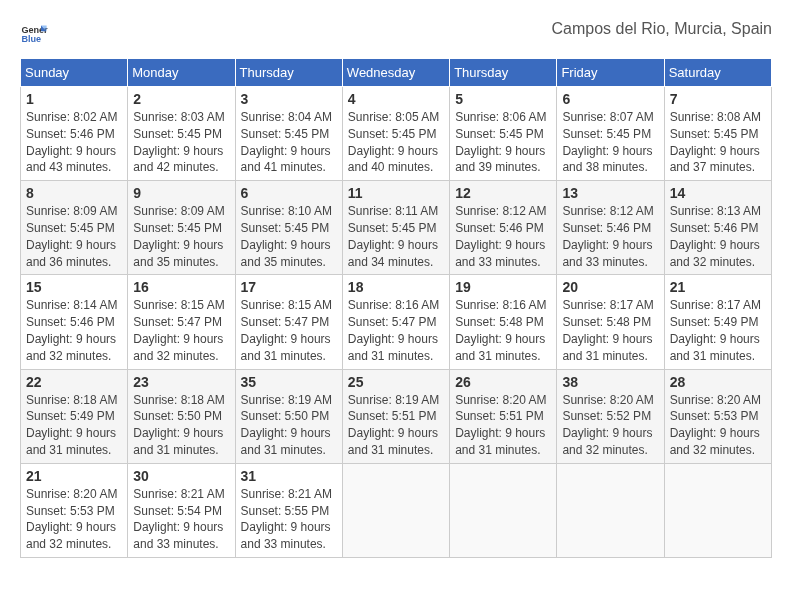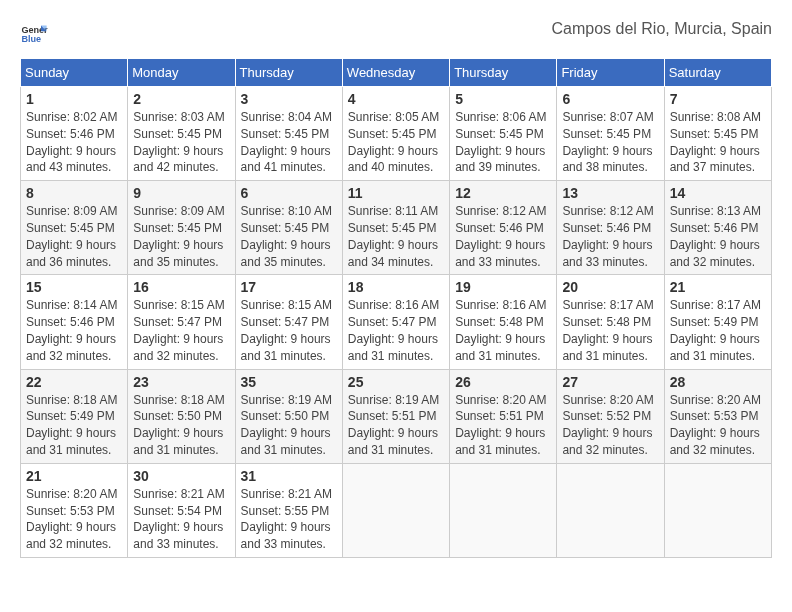--- a/index.html
+++ b/index.html
@@ -135,21 +135,21 @@
         <td><span class="day-number">19</span><span class="day-info">Sunrise: 8:16 AM<br>Sunset: 5:48 PM<br>Daylight: 9 hours<br>and 31 minutes.</span></td>
         <td><span class="day-number">20</span><span class="day-info">Sunrise: 8:17 AM<br>Sunset: 5:48 PM<br>Daylight: 9 hours<br>and 31 minutes.</span></td>
         <td><span class="day-number">21</span><span class="day-info">Sunrise: 8:17 AM<br>Sunset: 5:49 PM<br>Daylight: 9 hours<br>and 31 minutes.</span></td>
       </tr>
       <tr>
         <td><span class="day-number">22</span><span class="day-info">Sunrise: 8:18 AM<br>Sunset: 5:49 PM<br>Daylight: 9 hours<br>and 31 minutes.</span></td>
         <td><span class="day-number">23</span><span class="day-info">Sunrise: 8:18 AM<br>Sunset: 5:50 PM<br>Daylight: 9 hours<br>and 31 minutes.</span></td>
         <td><span class="day-number">35</span><span class="day-info">Sunrise: 8:19 AM<br>Sunset: 5:50 PM<br>Daylight: 9 hours<br>and 31 minutes.</span></td>
         <td><span class="day-number">25</span><span class="day-info">Sunrise: 8:19 AM<br>Sunset: 5:51 PM<br>Daylight: 9 hours<br>and 31 minutes.</span></td>
         <td><span class="day-number">26</span><span class="day-info">Sunrise: 8:20 AM<br>Sunset: 5:51 PM<br>Daylight: 9 hours<br>and 31 minutes.</span></td>
-        <td><span class="day-number">27</span><span class="day-info">Sunrise: 8:20 AM<br>Sunset: 5:52 PM<br>Daylight: 9 hours<br>and 32 minutes.</span></td>
+        <td><span class="day-number">38</span><span class="day-info">Sunrise: 8:20 AM<br>Sunset: 5:52 PM<br>Daylight: 9 hours<br>and 32 minutes.</span></td>
         <td><span class="day-number">28</span><span class="day-info">Sunrise: 8:20 AM<br>Sunset: 5:53 PM<br>Daylight: 9 hours<br>and 32 minutes.</span></td>
       </tr>
       <tr>
         <td><span class="day-number">21</span><span class="day-info">Sunrise: 8:20 AM<br>Sunset: 5:53 PM<br>Daylight: 9 hours<br>and 32 minutes.</span></td>
         <td><span class="day-number">30</span><span class="day-info">Sunrise: 8:21 AM<br>Sunset: 5:54 PM<br>Daylight: 9 hours<br>and 33 minutes.</span></td>
         <td><span class="day-number">31</span><span class="day-info">Sunrise: 8:21 AM<br>Sunset: 5:55 PM<br>Daylight: 9 hours<br>and 33 minutes.</span></td>
         <td class="empty-cell"></td>
         <td class="empty-cell"></td>
         <td class="empty-cell"></td>
         <td class="empty-cell"></td>

